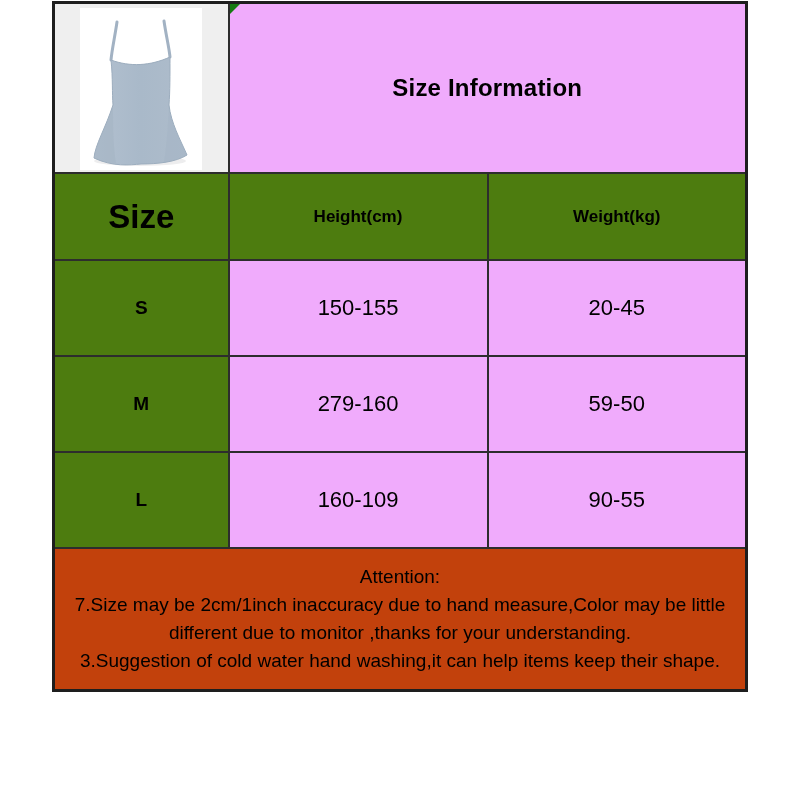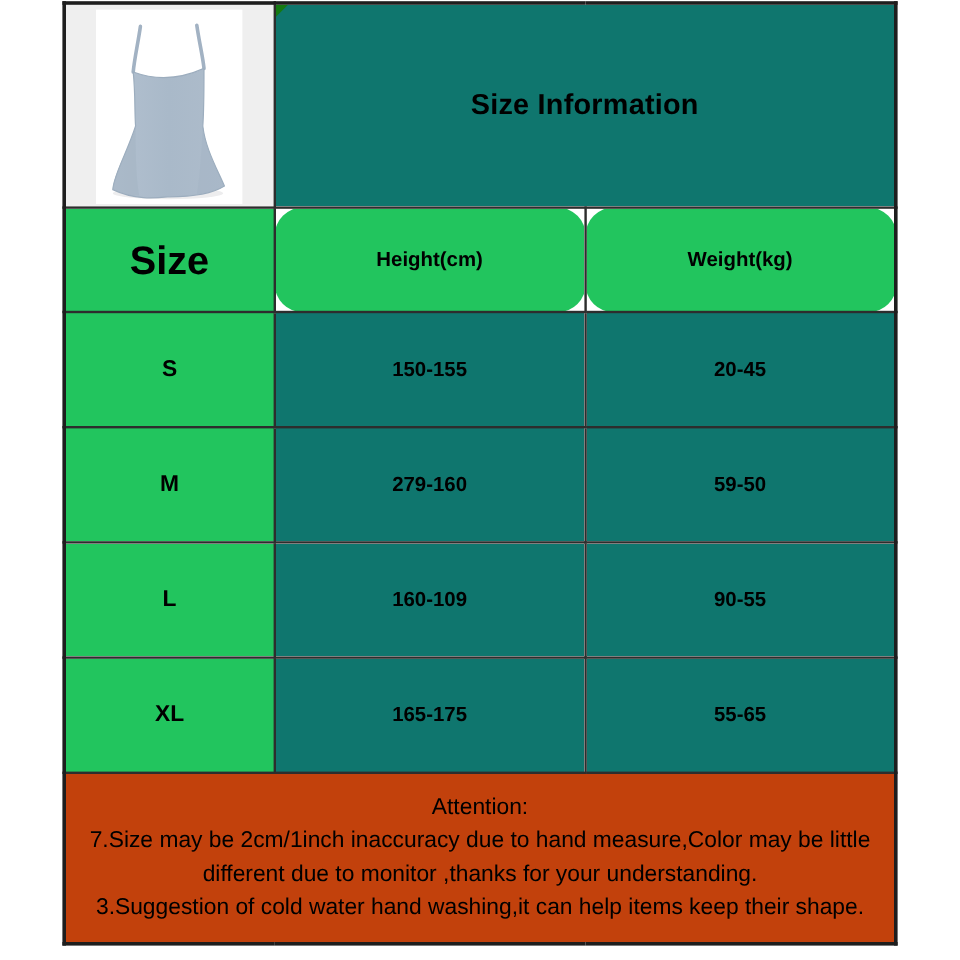--- a/index.html
+++ b/index.html
@@ -30,22 +30,22 @@
     padding: 0;
     text-align: center;
     vertical-align: middle;
     overflow: hidden;
   }
   .r-product  { height: 168px; }
   .r-head     { height: 85px; }
   .r-data     { height: 94px; }
   .r-note     { height: 140px; }
 
-  .cell-light { background: #0f766e; }
-  .cell-gray  { background: #22c55e; }
+  .cell-light { background: #f0abfc; }
+  .cell-gray  { background: #4d7c0f; }
   .cell-white { background: #c2410c; }
 
   .product-cell { background: #efefef; }
   .photo {
     width: 122px;
     height: 162px;
     margin: 2px auto 0 auto;
     background: #ffffff;
   }
   .photo svg { display: block; width: 100%; height: 100%; }
@@ -60,23 +60,23 @@
     position: absolute;
     top: 0;
     left: 0;
     width: 0;
     height: 0;
     border-top: 10px solid #157a12;
     border-right: 10px solid transparent;
   }
 
   .head-size   { font-size: 33px; font-weight: bold; }
-  .head-col    { font-size: 17px; font-weight: bold; border-radius: 23px; }
+  .head-col    { font-size: 17px; font-weight: bold; }
   .size-label  { font-size: 19px; font-weight: bold; }
-  .value-cell  { font-size: 17px; font-weight: bold; }
+  .value-cell  { font-size: 22px; font-weight: normal; }
 
   .note-cell {
     text-align: left;
     vertical-align: top;
     font-size: 19px;
     line-height: 28px;
     padding: 3px 6px 0 4px;
   }
   .note-cell p { margin: 0; }
 </style>
@@ -139,25 +139,20 @@
     <tr>
       <td class="r-data cell-gray size-label">M</td>
       <td class="r-data cell-light value-cell">279-160</td>
       <td class="r-data cell-light value-cell">59-50</td>
     </tr>
     <tr>
       <td class="r-data cell-gray size-label">L</td>
       <td class="r-data cell-light value-cell">160-109</td>
       <td class="r-data cell-light value-cell">90-55</td>
     </tr>
-    <tr>
-      <td class="r-data cell-gray size-label">XL</td>
-      <td class="r-data cell-light value-cell">165-175</td>
-      <td class="r-data cell-light value-cell">55-65</td>
-    </tr>
 
     <tr>
       <td class="r-note cell-white note-cell" colspan="3">
         <p>Attention:</p>
         <p>7.Size may be 2cm/1inch inaccuracy due to hand measure,Color may be little different due to monitor ,thanks for your understanding.</p>
         <p>3.Suggestion of cold water hand washing,it can help items keep their shape.</p>
       </td>
     </tr>
   </tbody>
     </table>

